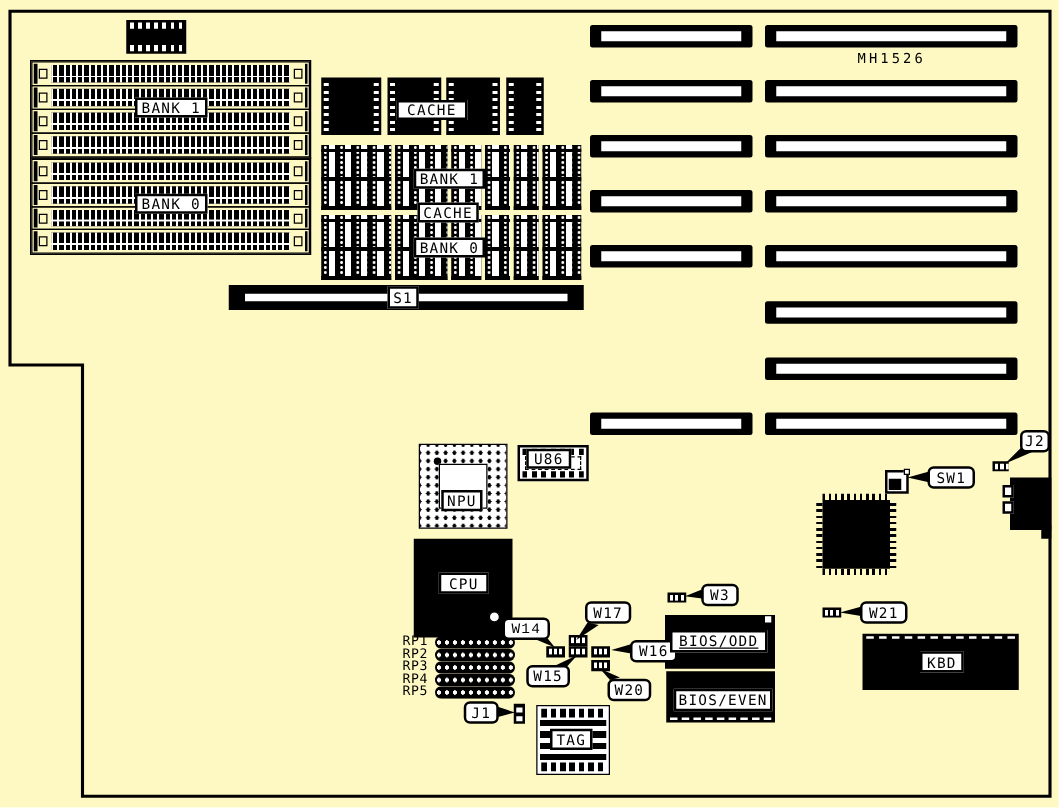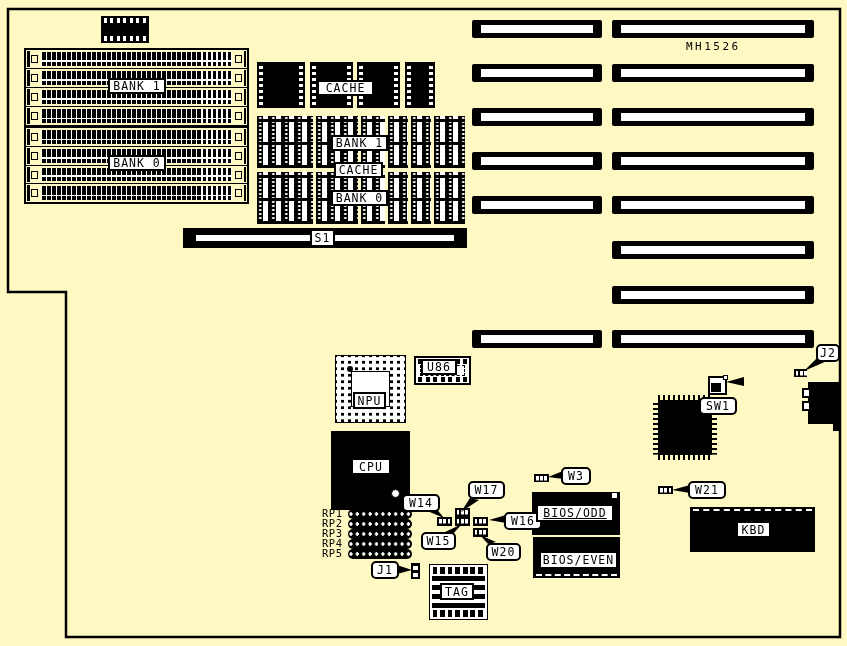--- a/index.html
+++ b/index.html
@@ -258,30 +258,30 @@
   <div class="jmp3" style="left:455px;top:508px;"></div>
   <div class="jmp3" style="left:437px;top:517px;"></div>
   <div class="jmp3" style="left:455px;top:517px;"></div>
   <div class="jmp3" style="left:473px;top:517px;"></div>
   <div class="jmp3" style="left:473px;top:528px;"></div>
   <div class="jmp3" style="left:534px;top:474px;width:15px;height:8px;"></div>
   <div class="jmp3" style="left:658px;top:486px;width:15px;height:8px;"></div>
   <div class="jmp3" style="left:794px;top:369px;width:13px;height:8px;"></div>
   <div class="jmp2v" style="left:411px;top:563px;"></div>
 
-  <div class="abs lblbox callout" style="left:402px;top:494px;width:38px;height:18px;">W14</div>
+  <div class="abs lblbox callout" style="left:402px;top:494px;width:38px;height:18px;font-family:Liberation Mono, monospace;">W14</div>
   <div class="abs lblbox callout" style="left:468px;top:481px;width:37px;height:18px;">W17</div>
   <div class="abs lblbox callout" style="left:421px;top:532px;width:35px;height:18px;">W15</div>
   <div class="abs lblbox callout" style="left:504px;top:512px;width:38px;height:18px;">W16</div>
   <div class="abs lblbox callout" style="left:486px;top:543px;width:35px;height:18px;">W20</div>
   <div class="abs lblbox callout" style="left:561px;top:467px;width:30px;height:18px;">W3</div>
   <div class="abs lblbox callout" style="left:688px;top:481px;width:38px;height:18px;">W21</div>
   <div class="abs lblbox callout" style="left:371px;top:561px;width:28px;height:18px;">J1</div>
   <div class="abs lblbox callout" style="left:816px;top:344px;width:24px;height:18px;">J2</div>
-  <div class="abs lblbox callout" style="left:699px;top:373px;width:38px;height:18px;margin-top:24px;">SW1</div>
+  <div class="abs lblbox callout" style="left:742px;top:373px;width:38px;height:18px;">SW1</div>
 
   <div class="rom" style="left:532px;top:492px;width:88px;height:43px;">
     <span class="rom-notch"></span>
   </div>
   <div class="abs lblbox" style="left:536px;top:504px;width:78px;height:18px;text-decoration:underline;">BIOS/ODD</div>
   <div class="rom" style="left:533px;top:537px;width:87px;height:41px;">
     <span class="dash-bottom"></span>
   </div>
   <div class="abs lblbox" style="left:539px;top:551px;width:79px;height:18px;">BIOS/EVEN</div>
 

